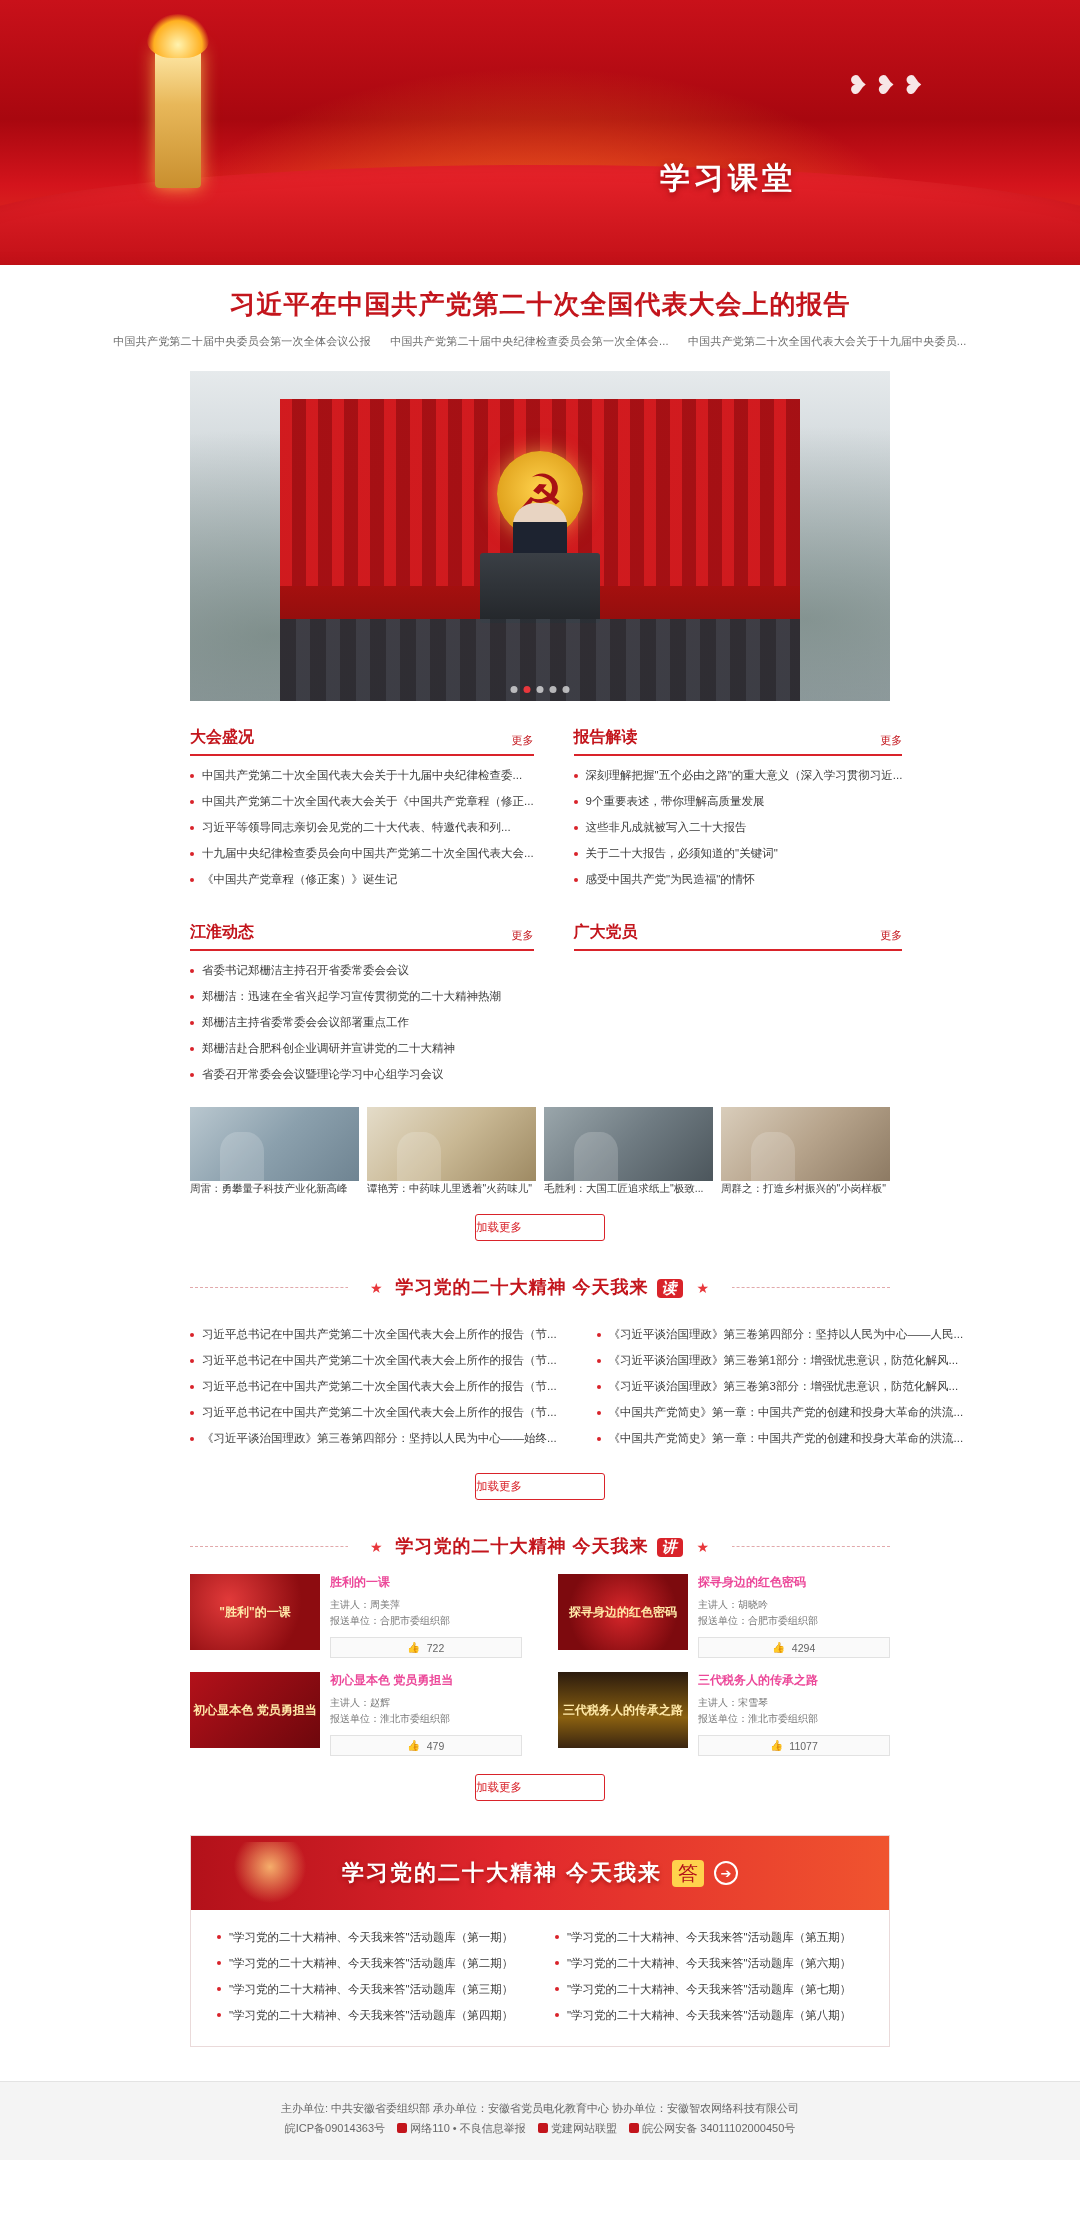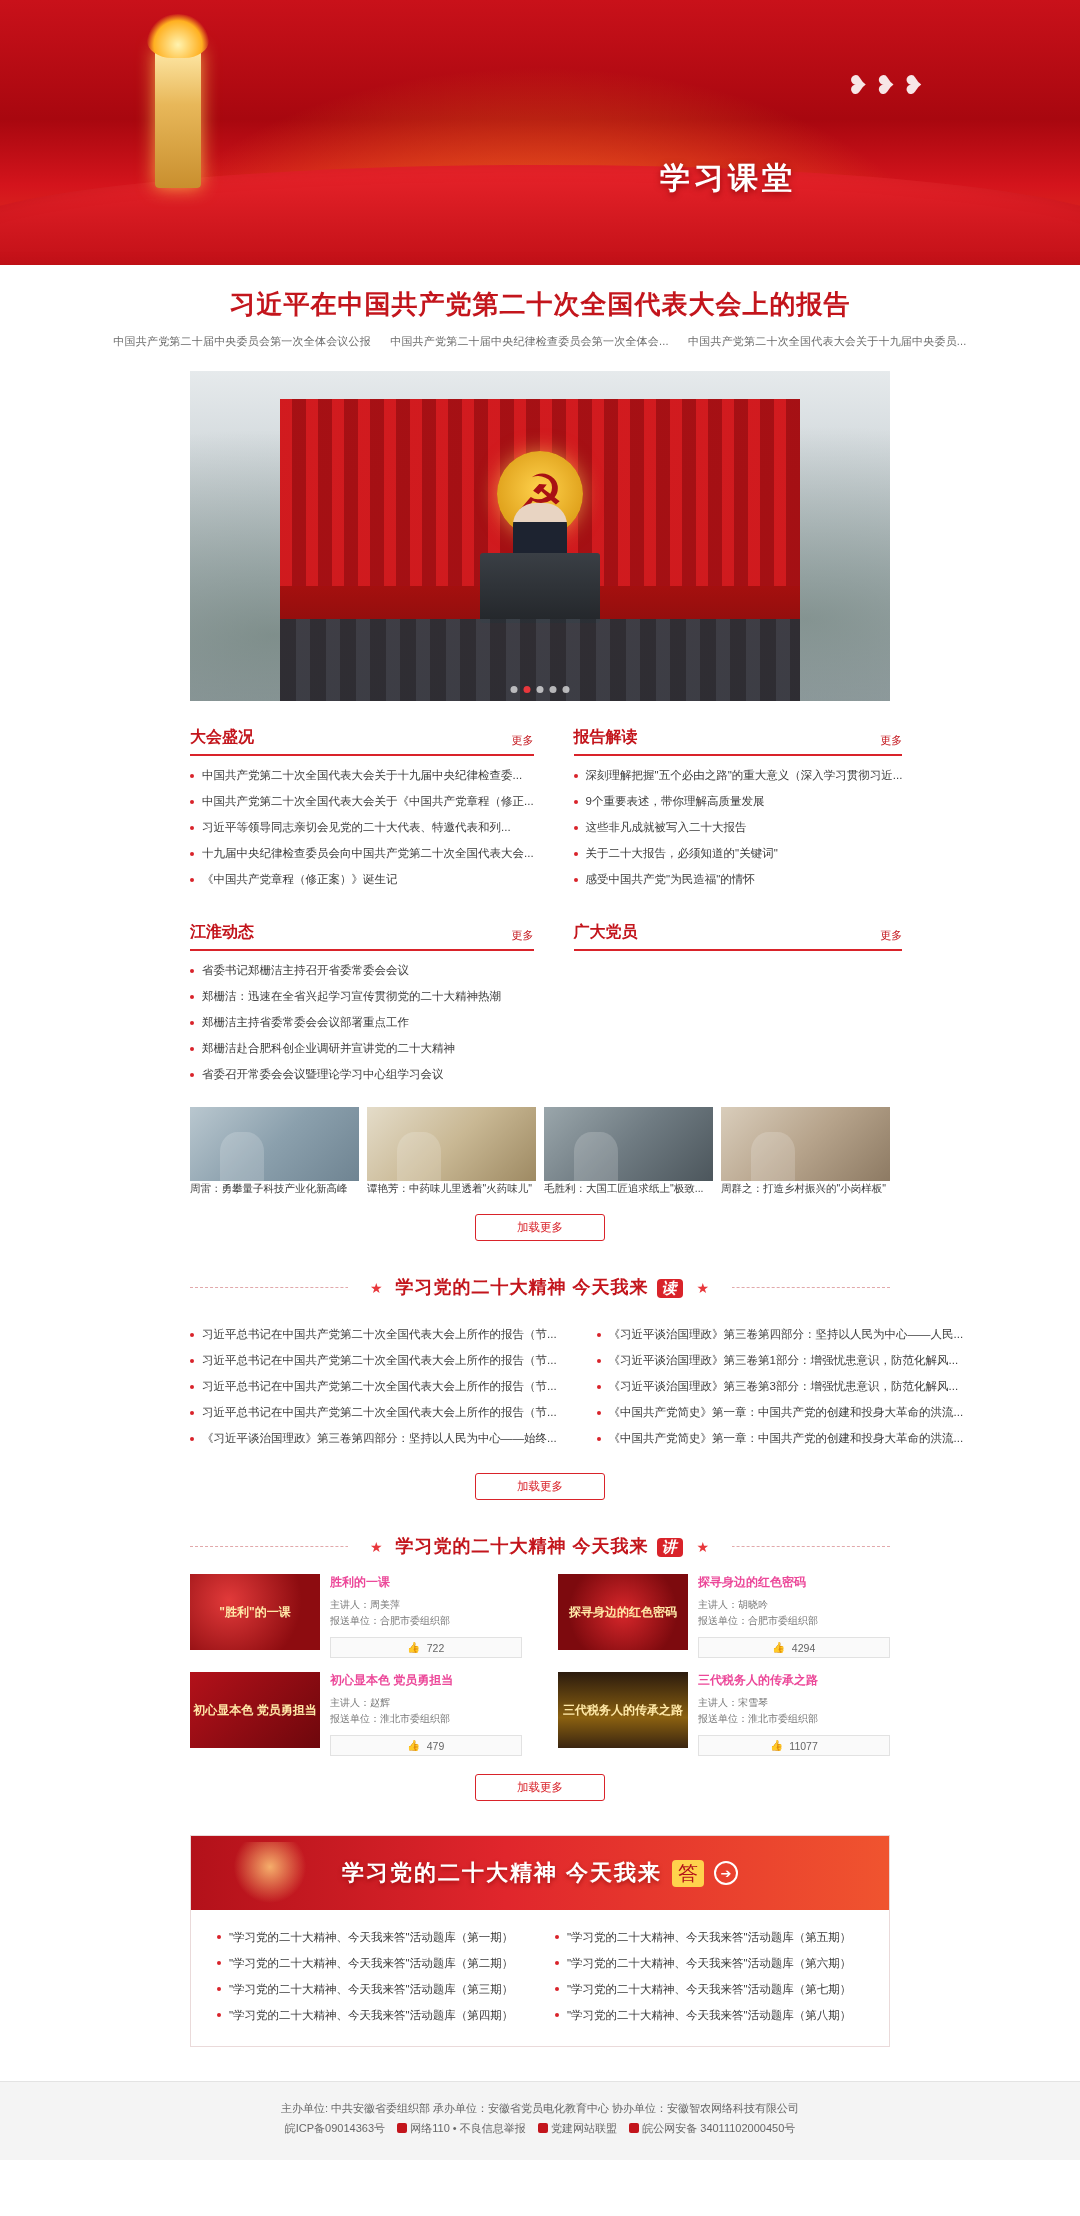--- a/index.html
+++ b/index.html
@@ -179,21 +179,21 @@
   .c4 .thumb{ background:linear-gradient(135deg,#d9cdbb,#b7a48c 50%,#8d7a63); }
   .card .thumb:after{
     content:""; position:absolute; left:18%; bottom:0; width:26%; height:66%;
     background:rgba(255,255,255,.18); border-radius:40% 40% 0 0;
   }
   .card .cap{
     font-size:10.5px; color:#3b3b3b; line-height:15px;
     white-space:nowrap; overflow:hidden; text-overflow:ellipsis;
   }
   .loadmore{
-    width:130px; margin:18px auto 0; text-align:center;
+    width:130px; margin:18px auto 0; 
     border:1px solid #d9232a; color:#d9232a; font-size:11.5px;
     padding:5px 0; border-radius:3px; cursor:pointer;
   }
 
   
   .twocol-list{
     width:700px; margin:16px auto 0; display:flex; gap:40px;
   }
   .twocol-list .col{ flex:1; }
 

